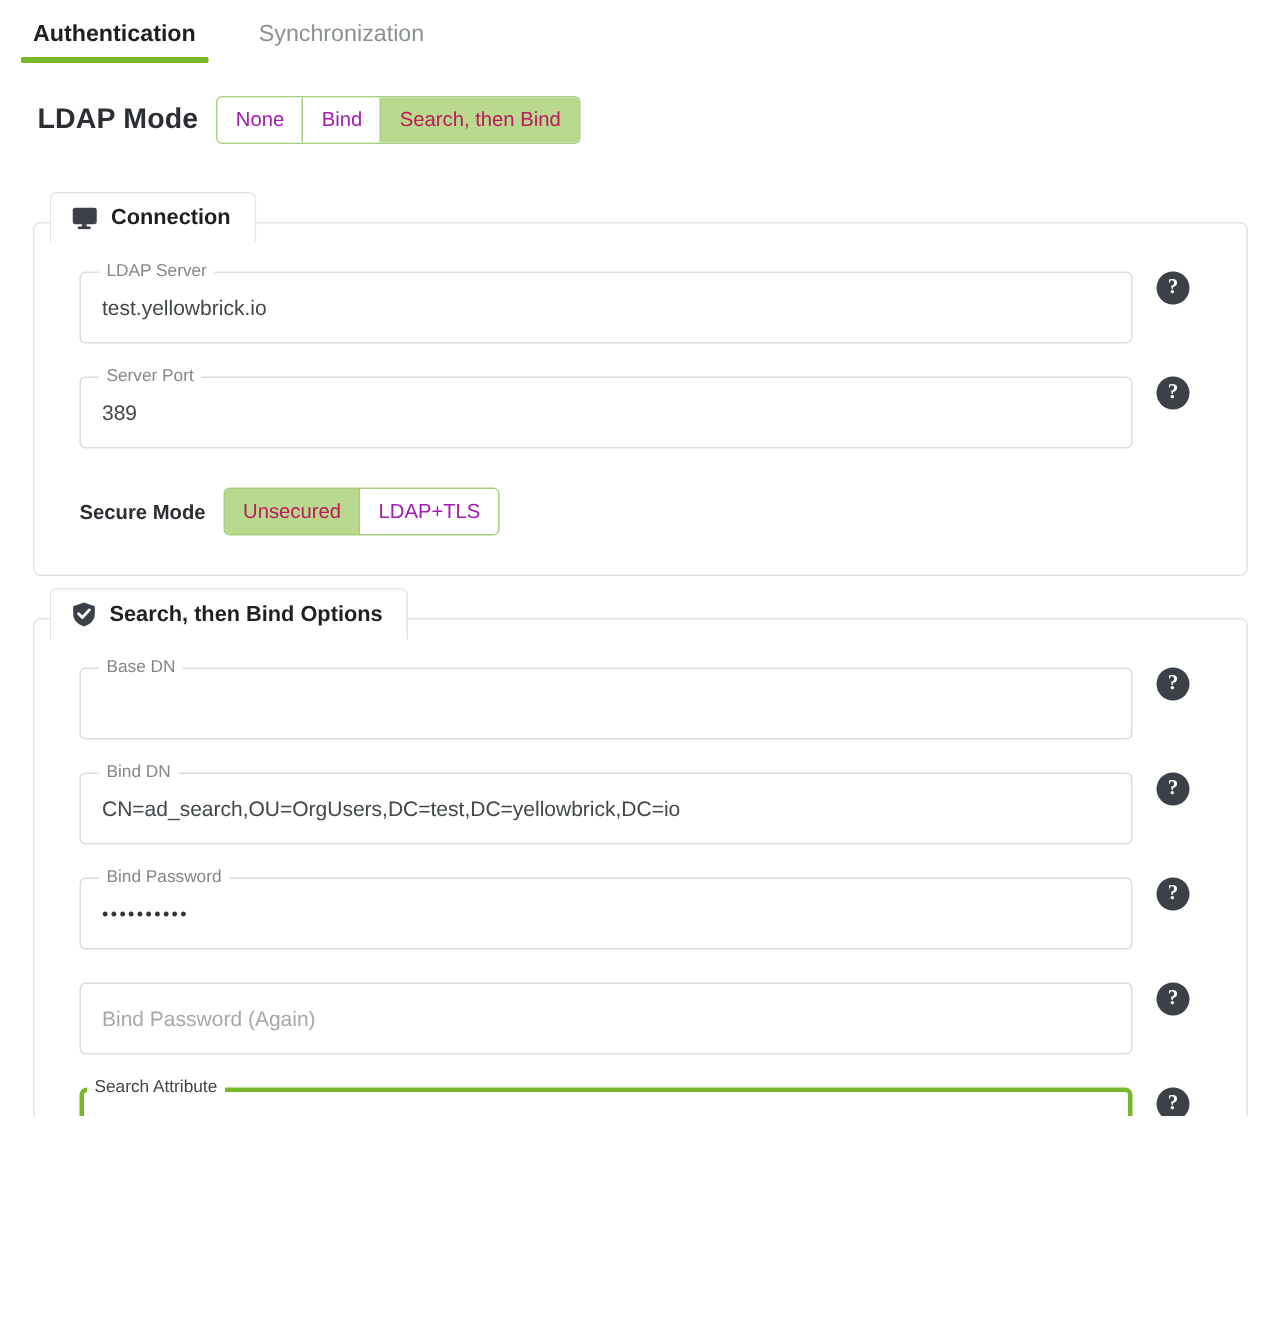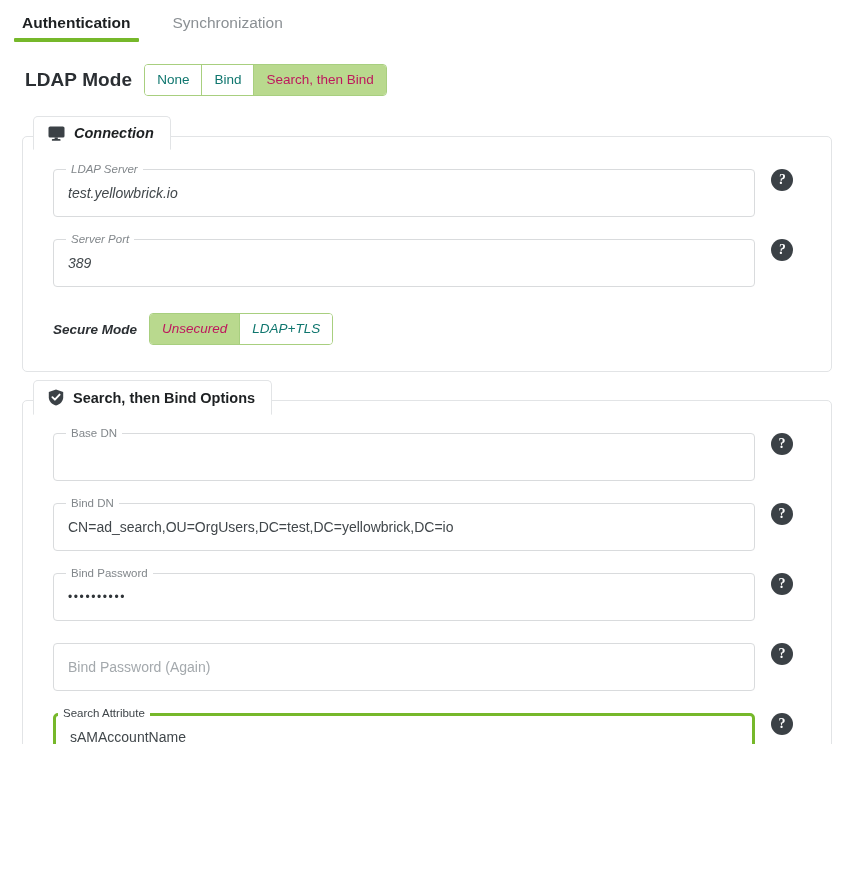--- a/index.html
+++ b/index.html
@@ -48,21 +48,21 @@
   .segmented {
     display: inline-flex;
     border: 1px solid #a8cf7f;
     border-radius: 4px;
     overflow: hidden;
     background: #fff;
   }
   .seg {
     font-size: 13.5px;
     padding: 6px 12px;
-    color: #0f766e;
+    color: #a21caf;
     background: #fff;
     border-right: 1px solid #a8cf7f;
     cursor: pointer;
     white-space: nowrap;
     line-height: 1.35;
   }
   .seg:last-child { border-right: none; }
   .seg.selected {
     background: #b9d98e;
     color: #be185d;
@@ -155,21 +155,21 @@
   
   .inline-seg-row {
     display: flex; align-items: center; gap: 12px;
     margin-top: 26px;
   }
   .inline-seg-label {
     font-size: 13.5px; color: #2b2f33; font-weight: bold;
   }
 
   .spacer-panels { height: 28px; }
-  .top-panel-wrap { margin-top: 40px; font-style: italic; }
+  .top-panel-wrap { margin-top: 52px; }
 </style>
 </head>
 <body>
 
 <div class="page">
 
   <div class="tabbar">
     <div class="tab active">
       <span>Authentication</span>
     </div>

